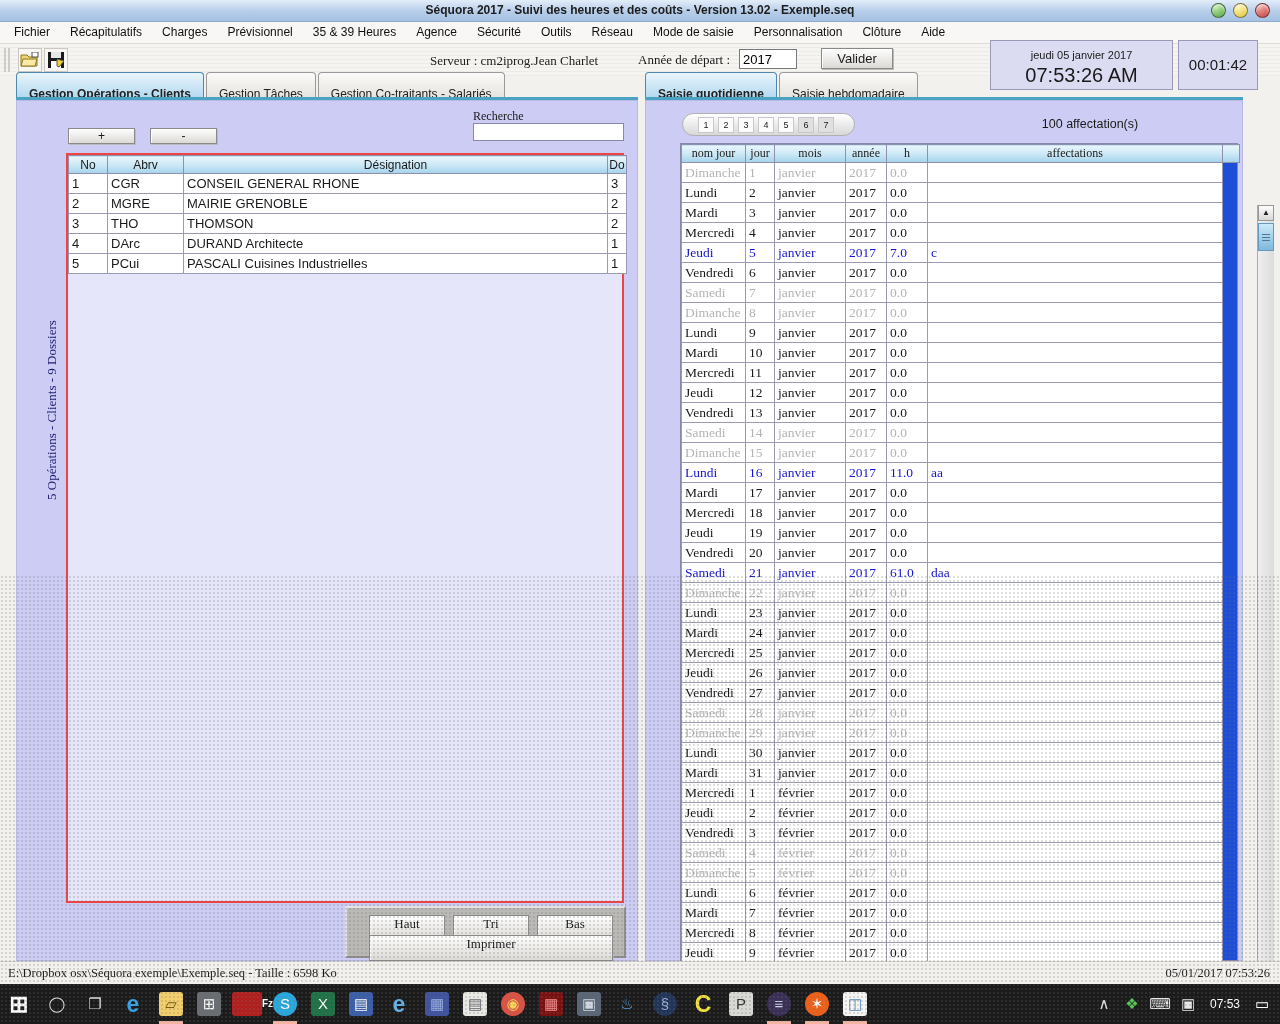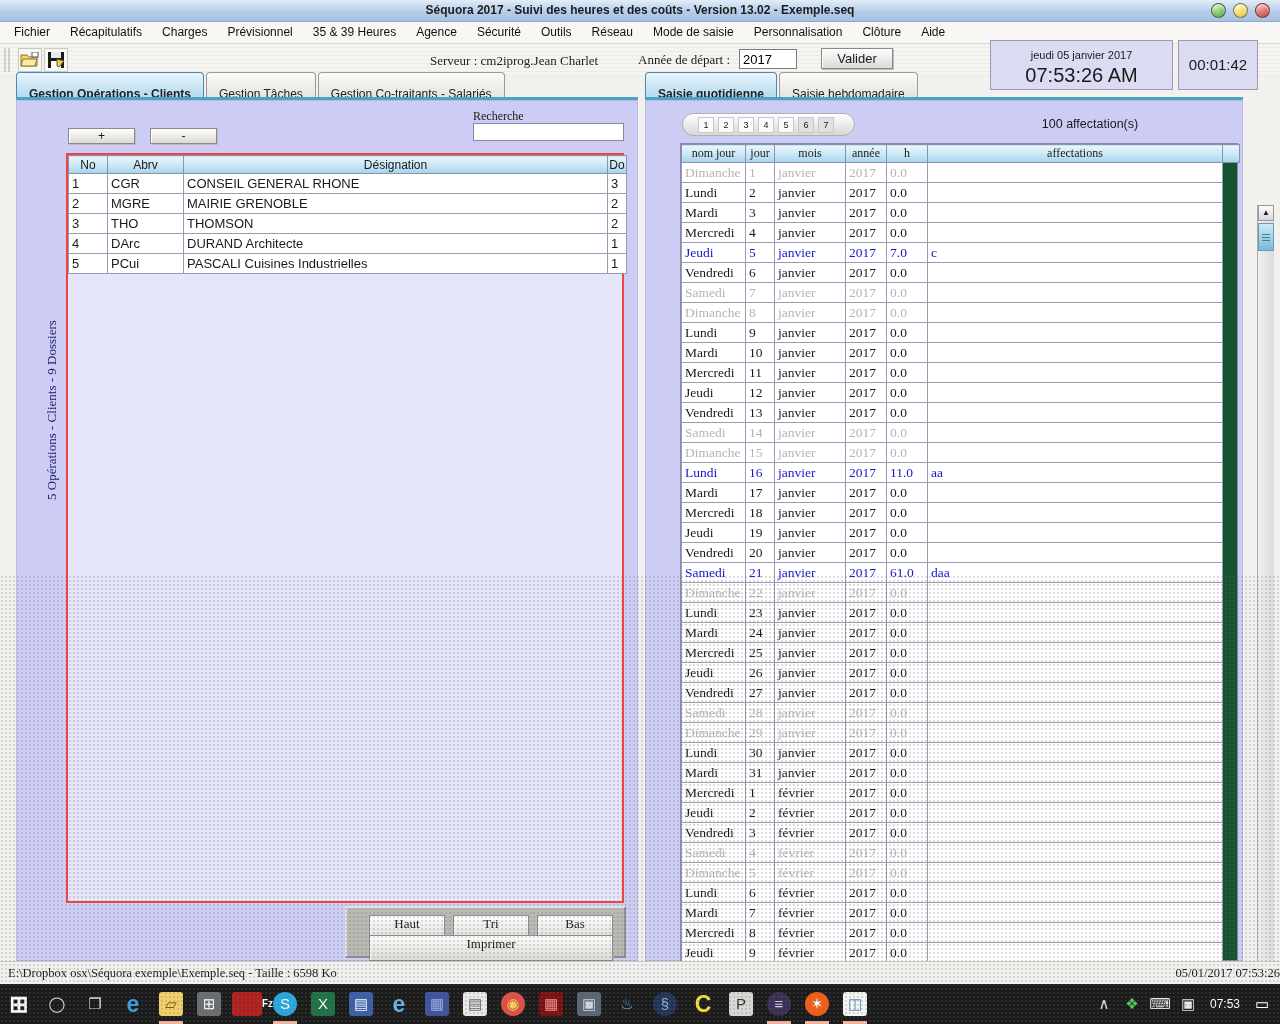--- a/index.html
+++ b/index.html
@@ -94,21 +94,21 @@
 
   
   .pager { position:absolute; left:37px; top:13px; width:173px; height:23px;
     background:linear-gradient(#ffffff,#d8d8d8); border:1px solid #b0b0b0; border-radius:12px;
     display:flex; align-items:center; padding-left:15px; gap:4px; }
   .pager .page-btn { width:16px; height:16px; background:#fbfbfb; border:1px solid #c8c8c8;
     font-size:9px; line-height:15px; text-align:center; cursor:default; }
   .pager .page-btn:nth-child(n+6) { background:#e0e0e0; }
   .count-label { position:absolute; left:330px; top:17px; width:230px; text-align:center; font-size:12.5px; }
   .righttable-box { position:absolute; left:35px; top:43px; width:558px; height:818px;
-    border:1px solid #8888aa; background:#14532d; }
+    border:1px solid #8888aa; background:#1d4ed8; }
   #rtable { font-family:"Liberation Serif",serif; }
   #rtable td { font-family:"Liberation Serif",serif; font-size:13.5px; }
   #rtable col.c0{width:64px;} #rtable col.c1{width:29px;} #rtable col.c2{width:71px;}
   #rtable col.c3{width:41px;} #rtable col.c4{width:41px;} #rtable col.c5{width:295px;} #rtable col.c6{width:17px;}
   #rtable tr.weekend td { color:#b4b4b4; }
   #rtable tr.highlight td { color:#1515cf; }
 
   .vscroll { position:absolute; left:576px; top:61px; width:17px; height:800px;
     background:linear-gradient(90deg,#efefef,#dcdcdc); border-left:1px solid #aaa; }
   .sc-btn { position:absolute; left:0; width:16px; height:16px; background:linear-gradient(#fdfdfd,#d8d8d8);
@@ -116,21 +116,21 @@
   .sc-up { top:0; } .sc-down { bottom:0; }
   .sc-thumb { position:absolute; left:0; top:18px; width:16px; height:28px;
     background:linear-gradient(#cde9f8,#7db8dc); border:1px solid #6699bb;
     display:flex; flex-direction:column; justify-content:center; gap:2px; padding:0 3px; }
   .sc-thumb i { display:block; height:1px; background:#4d7a99; }
 
   
   .statusbar { position:absolute; left:0; top:961px; width:1280px; height:23px;
     background:#f2f1ed; border-top:1px solid #d2d0ca; font-family:"Liberation Serif",serif; font-size:12.5px; }
   .status-left { position:absolute; left:8px; top:4px; }
-  .status-right { position:absolute; right:0; top:4px; }
+  .status-right { position:absolute; right:10px; top:4px; }
 
   
   .taskbar { position:absolute; left:0; top:984px; width:1280px; height:40px; background:#1b1b1b;
     display:flex; align-items:center; }
   .tb-icons { display:flex; }
   .tb-item { position:relative; width:38px; height:40px; display:flex; align-items:center; justify-content:center; }
   .tb-glyph { width:24px; height:24px; line-height:24px; text-align:center; font-size:15px;
     color:#e8e8e8; border-radius:3px; }
   .tb-glyph.big { font-size:23px; font-weight:bold; background:transparent !important; }
   .tb-glyph.small { font-size:10px; font-weight:bold; line-height:24px; }

